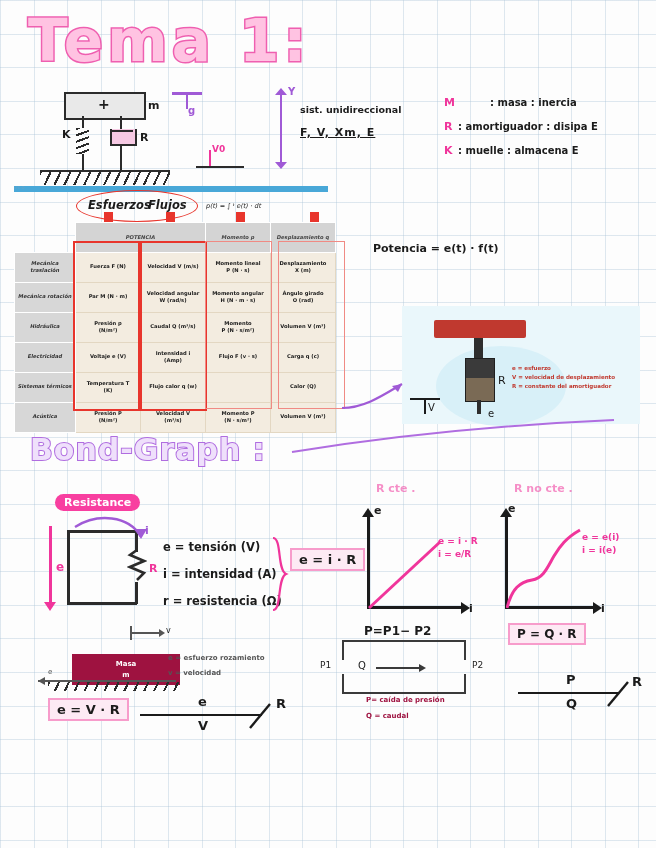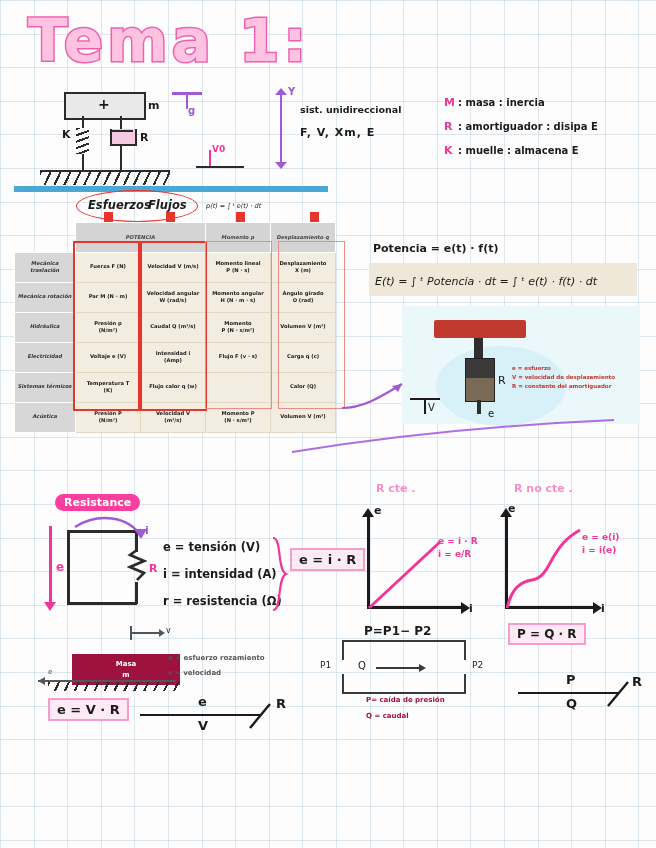--- a/index.html
+++ b/index.html
@@ -147,26 +147,26 @@
   </div>
 
   <div class="abs" style="left:272px;top:88px;">
     <div class="abs" style="left:8px;top:4px;width:2px;height:74px;background:#a05ad6;"></div>
     <div class="abs" style="left:3px;top:0;border-left:6px solid transparent;border-right:6px solid transparent;border-bottom:7px solid #a05ad6;"></div>
     <div class="abs" style="left:3px;top:74px;border-left:6px solid transparent;border-right:6px solid transparent;border-top:7px solid #a05ad6;"></div>
     <div class="abs hw hw-purple" style="left:16px;top:-2px;font-size:10px;">Y</div>
   </div>
 
   <div class="abs hw" style="left:300px;top:104px;font-size:9.5px;">sist. unidireccional</div>
-  <div class="abs hw" style="left:300px;top:126px;font-size:11px;letter-spacing:1px;">F, V, Xm, E</div>
+  <div class="abs hw" style="left:300px;top:126px;font-size:11px;letter-spacing:1px;text-decoration:underline;">F, V, Xm, E</div>
 
   <div class="abs" style="left:444px;top:96px;">
     <div style="display:flex;align-items:baseline;margin-bottom:11px;">
       <span class="hw hw-pink" style="font-size:11px;width:14px;">M</span>
-      <span class="hw" style="font-size:10px;">: masa : inercia</span>
+      <span class="hw" style="font-size:10px;margin-left:32px;">: masa : inercia</span>
     </div>
     <div style="display:flex;align-items:baseline;margin-bottom:11px;">
       <span class="hw hw-pink" style="font-size:11px;width:14px;">R</span>
       <span class="hw" style="font-size:10px;">: amortiguador : disipa  E</span>
     </div>
     <div style="display:flex;align-items:baseline;">
       <span class="hw hw-pink" style="font-size:11px;width:14px;">K</span>
       <span class="hw" style="font-size:10px;">: muelle : almacena  E</span>
     </div>
   </div>
@@ -238,23 +238,20 @@
     </tr>
   </tbody>
     </table>
 
   <div class="abs redbox" style="left:73px;top:241px;width:65px;height:166px;"></div>
   <div class="abs redbox" style="left:138px;top:241px;width:65px;height:166px;"></div>
   <div class="abs thinredbox" style="left:205px;top:241px;width:65px;height:166px;"></div>
   <div class="abs thinredbox" style="left:278px;top:241px;width:65px;height:166px;"></div>
 
   <div class="abs hw" style="left:373px;top:242px;font-size:11px;">Potencia = e(t) · f(t)</div>
-  <div class="abs" style="left:369px;top:263px;width:268px;background:#efe7d7;padding:7px 6px;box-sizing:border-box;">
-    <span class="hw" style="font-size:11px;font-style:italic;font-weight:400;">E(t) = ∫ ᵗ Potencia · dt = ∫ ᵗ e(t) · f(t) · dt</span>
-  </div>
 
   <div class="abs" id="damper-card">
     <div class="abs" style="left:34px;top:40px;width:130px;height:80px;border-radius:50%;background:#d8f0f8;"></div>
     <div class="abs dmp-top" style="left:32px;top:14px;width:92px;height:18px;border-radius:2px;"></div>
     <div class="abs dmp-rod" style="left:72px;top:32px;width:9px;height:22px;"></div>
     <div class="abs dmp-body" style="left:63px;top:52px;width:28px;height:42px;"></div>
     <div class="abs dmp-rod" style="left:75px;top:94px;width:4px;height:14px;"></div>
     <div class="abs hw" style="left:96px;top:68px;font-size:11px;font-weight:400;">R</div>
     <div class="abs hw" style="left:86px;top:102px;font-size:10px;font-weight:400;">e</div>
 
@@ -268,20 +265,21 @@
       <div>V = velocidad de desplazamiento</div>
       <div>R = constante del amortiguador</div>
     </div>
   </div>
 
   <svg class="abs" style="left:340px;top:378px;" width="70" height="34" viewBox="0 0 70 34">
     <path d="M2 30 C 25 30, 45 16, 62 6" stroke="#a05ad6" stroke-width="2.2" fill="none"></path>
     <path d="M62 6 L 52 8 L 58 14 Z" fill="#a05ad6"></path>
   </svg>
 
+  <div class="abs" id="bondgraph">Bond-Graph :</div>
   <svg class="abs" style="left:288px;top:418px;" width="330" height="36" viewBox="0 0 330 36">
     <path d="M4 34 C 90 20, 190 8, 326 2" stroke="#b06de0" stroke-width="2" fill="none"></path>
   </svg>
 
   <div class="abs" style="left:55px;top:491px;">
     <span class="resistance-pill">Resistance</span>
   </div>
 
   <div class="abs" style="left:55px;top:520px;width:130px;height:90px;">
     <div class="abs wire" style="left:12px;top:10px;width:70px;height:2.5px;"></div>

